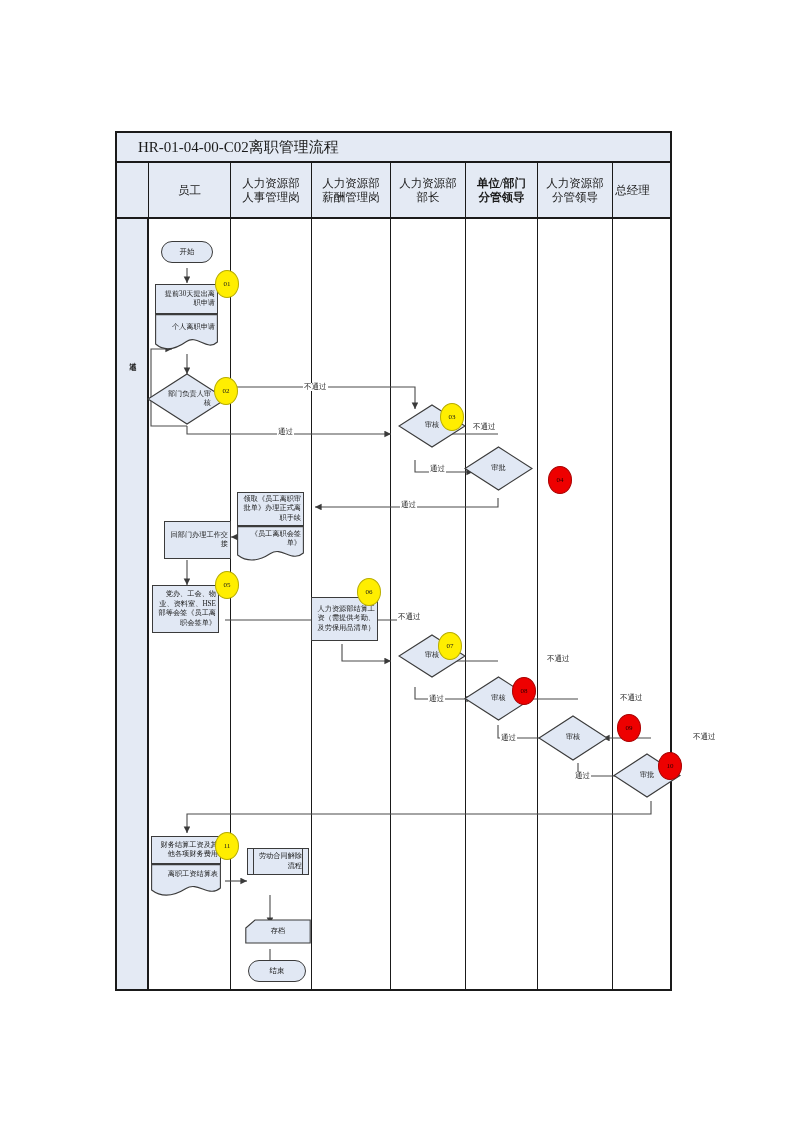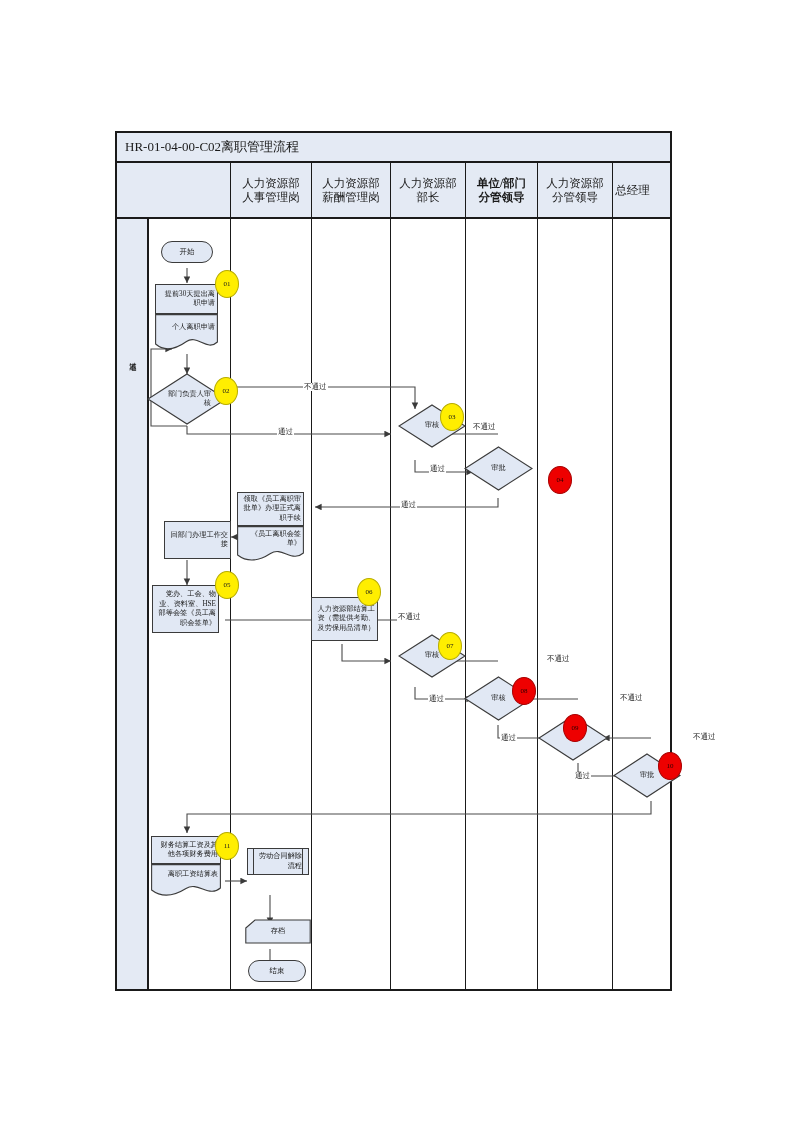--- a/index.html
+++ b/index.html
@@ -39,22 +39,22 @@
     left: 0; top: 0;
     width: 100%;
     height: 30px;
     background: #e4eaf4;
     border-bottom: 2px solid #1a1a1a;
     box-sizing: border-box;
     display: flex;
     align-items: center;
   }
   #title-text {
-    padding-left: 8px;
-    font-size: 13px;
+    padding-left: 21px;
+    font-size: 15px;
     color: #1a1a1a;
     letter-spacing: 0px;
     white-space: nowrap;
   }
 
   
   #lane-header {
     position: absolute;
     left: 0; top: 30px;
     width: 100%;
@@ -223,20 +223,23 @@
 
   <div id="frame">
 
     <div id="title-bar">
       <div id="title-text">HR-01-04-00-C02离职管理流程</div>
     </div>
 
     <div id="lane-header">
       <div class="lane-head-cell no-border" style="left:0px;width:31px;"></div>
 
+      <div class="lane-head-cell" style="left:31px;width:82px;">
+        <span>员工</span>
+      </div>
 
       <div class="lane-head-cell" style="left:113px;width:81px;">
         <span>
           <span>人力资源部</span><br>
           <span>人事管理岗</span>
         </span>
       </div>
 
       <div class="lane-head-cell" style="left:194px;width:79px;">
         <span>
@@ -472,21 +475,21 @@
   </div>
   <div class="badge yellow" style="left:357px; top:578px;">
     <span>06</span>
   </div>
   <div class="badge yellow" style="left:438px; top:632px;">
     <span>07</span>
   </div>
   <div class="badge red" style="left:512px; top:677px;">
     <span>08</span>
   </div>
-  <div class="badge red" style="left:563px; top:714px;text-align:right;">
+  <div class="badge red" style="left:617px; top:714px;text-align:right;">
     <span>09</span>
   </div>
   <div class="badge red" style="left:658px; top:752px;">
     <span>10</span>
   </div>
   <div class="badge yellow" style="left:215px; top:832px;">
     <span>11</span>
   </div>
 
   <div class="edge-label vert" style="left:128px; top:358px;">

